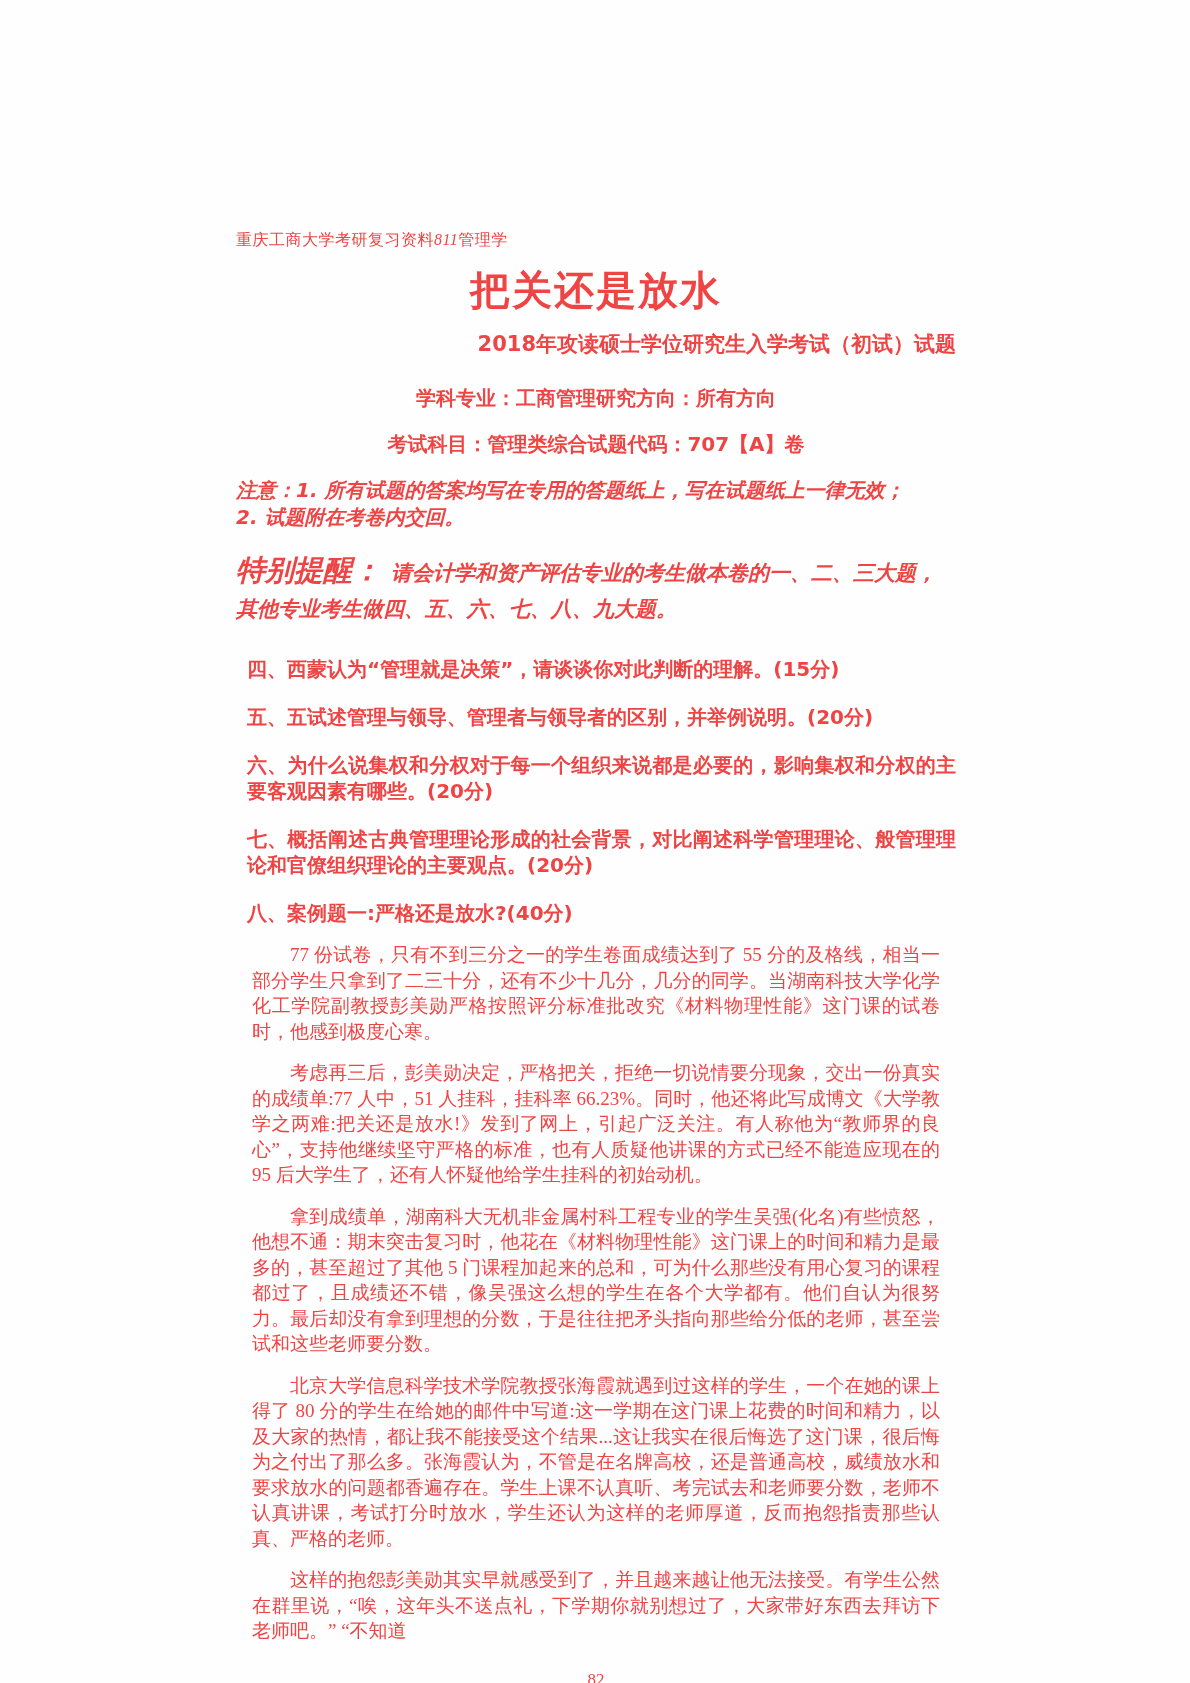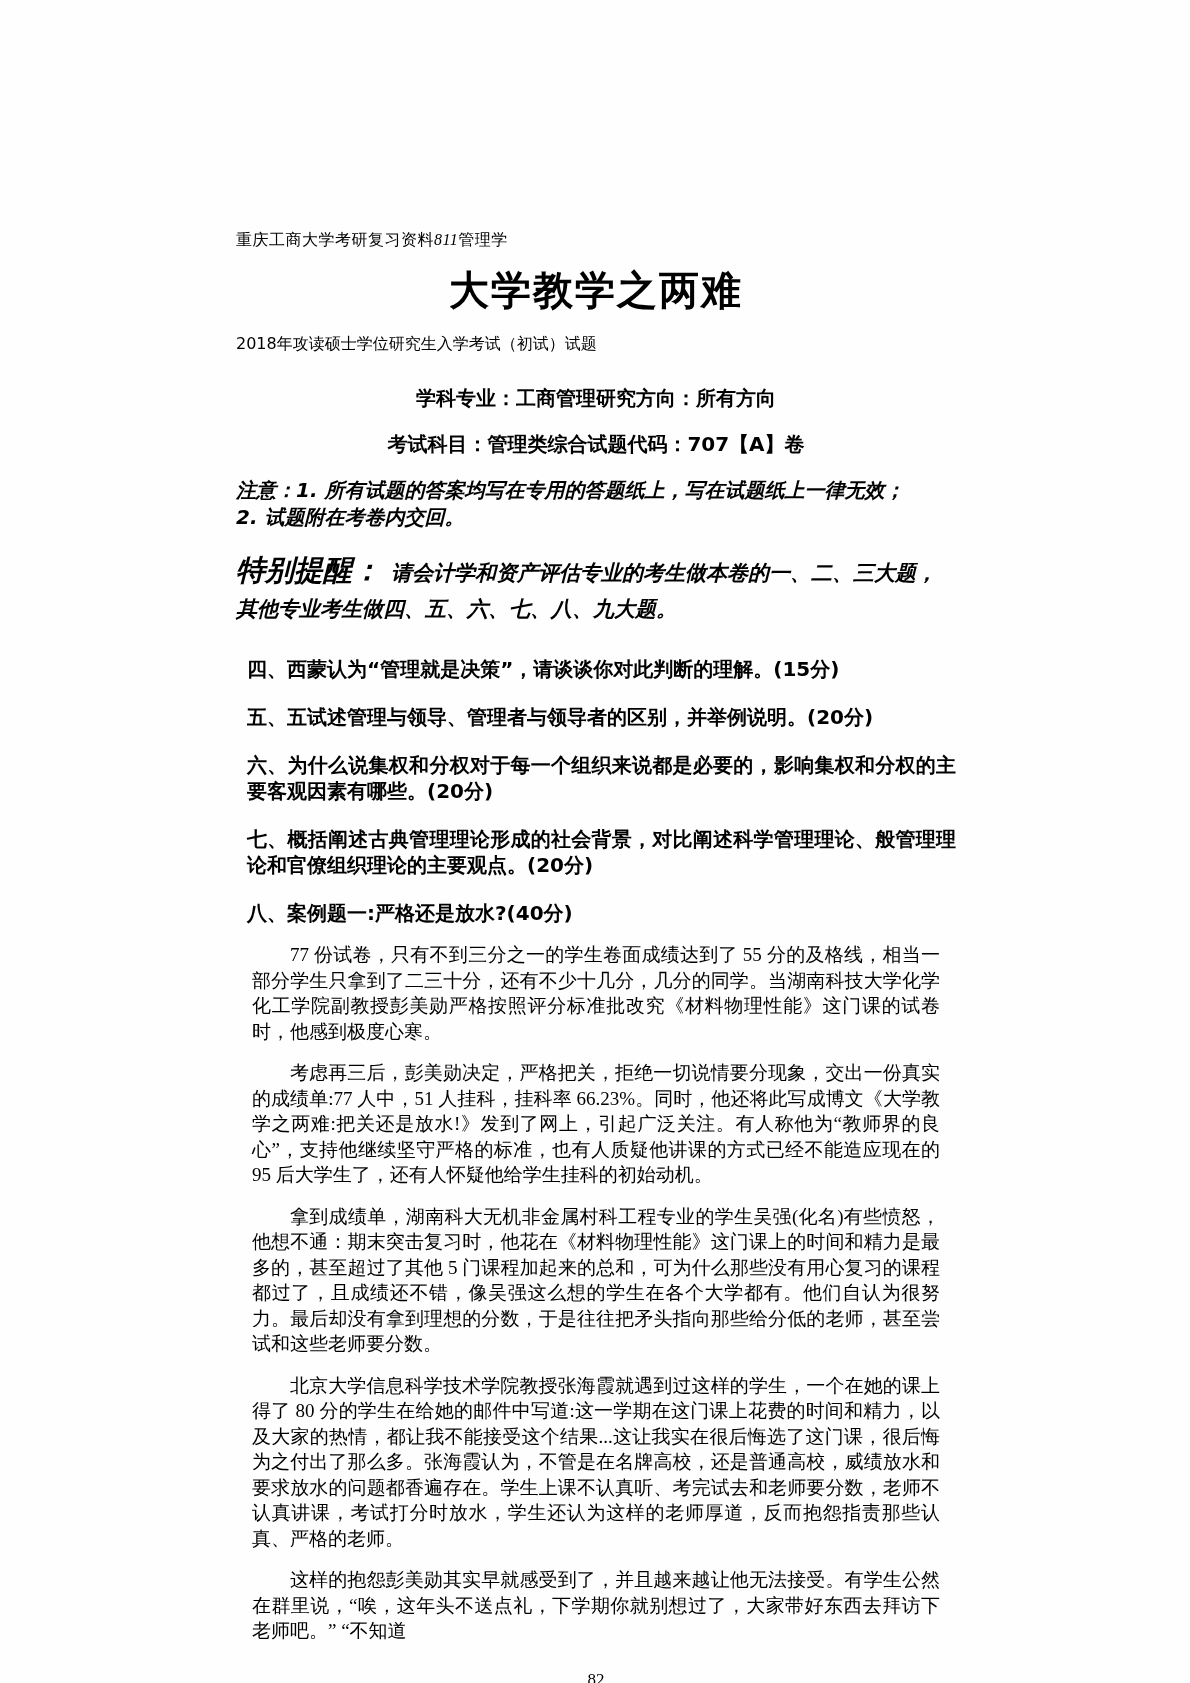--- a/index.html
+++ b/index.html
@@ -6,21 +6,21 @@
     margin: 0;
     padding: 0;
     background: #ffffff;
   }
   .page {
     position: relative;
     width: 1190px;
     height: 1683px;
     background: #fefefe;
     overflow: hidden;
-    color: #000000;
+    color: #ef4444;
     font-family: "Liberation Serif", "DejaVu Serif", serif;
   }
   .content {
     width: 720px;
     margin-left: 236px;
     padding-top: 230px;
   }
   .doc-header {
     font-size: 16px;
     margin: 0 0 16px 0;
@@ -34,24 +34,24 @@
     font-family: "DejaVu Sans", "Liberation Sans", sans-serif;
     font-weight: bold;
     font-size: 40px;
     line-height: 46px;
     text-align: center;
     margin: 0 0 16px 0;
     letter-spacing: 2px;
   }
   .doc-subtitle {
     font-family: "DejaVu Sans", "Liberation Sans", sans-serif;
-    font-weight: normal;
-    font-size: 16px;
+    font-weight: bold;
+    font-size: 21px;
     line-height: 30px;
-    text-align: left;
+    text-align: right;
     margin: 0 0 26px 0;
   }
   .meta {
     font-family: "DejaVu Sans", "Liberation Sans", sans-serif;
     font-weight: bold;
     font-size: 20px;
     line-height: 27px;
     margin: 0 0 19px 0;
     text-align: center;
   }
@@ -108,21 +108,21 @@
   }
 </style>
 </head>
 <body>
 
 <div class="page">
   <div class="content">
 
     <div class="doc-header"><span>重庆工商大学考研复习资料</span><span class="code">811</span><span>管理学</span></div>
 
-    <h1 class="doc-title">大学教学之两难</h1>
+    <h1 class="doc-title">把关还是放水</h1>
 
     <h2 class="doc-subtitle">2018年攻读硕士学位研究生入学考试（初试）试题</h2>
 
     <p class="meta">学科专业：工商管理研究方向：所有方向</p>
 
     <p class="meta">考试科目：管理类综合试题代码：707【A】卷</p>
 
     <p class="notice">注意：1. 所有试题的答案均写在专用的答题纸上，写在试题纸上一律无效；</p>
     <p class="notice notice-2">2. 试题附在考卷内交回。</p>
 

